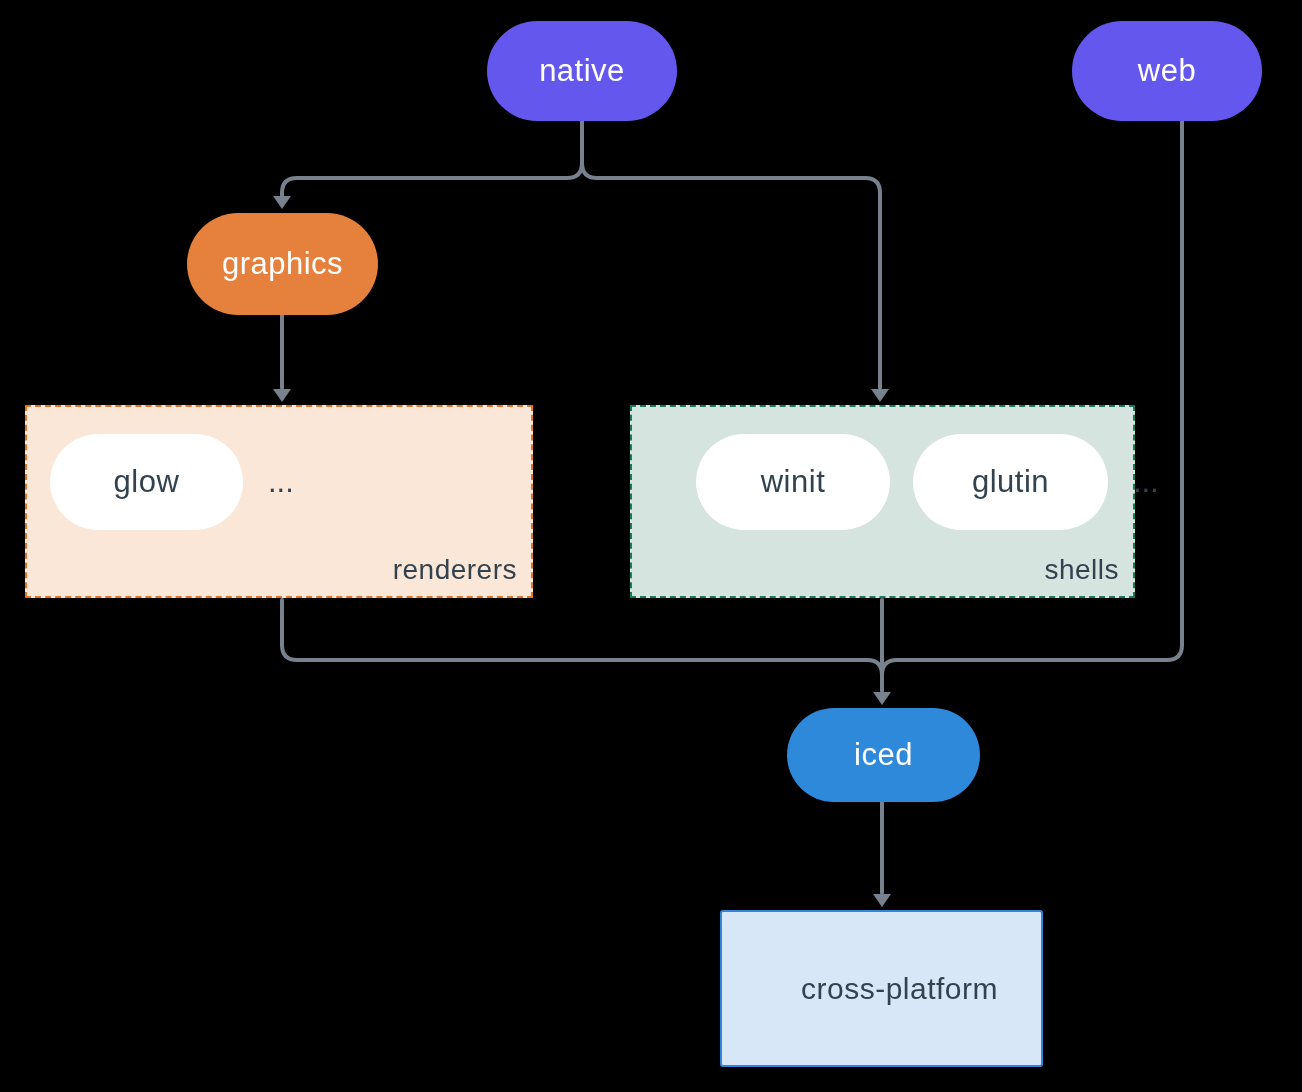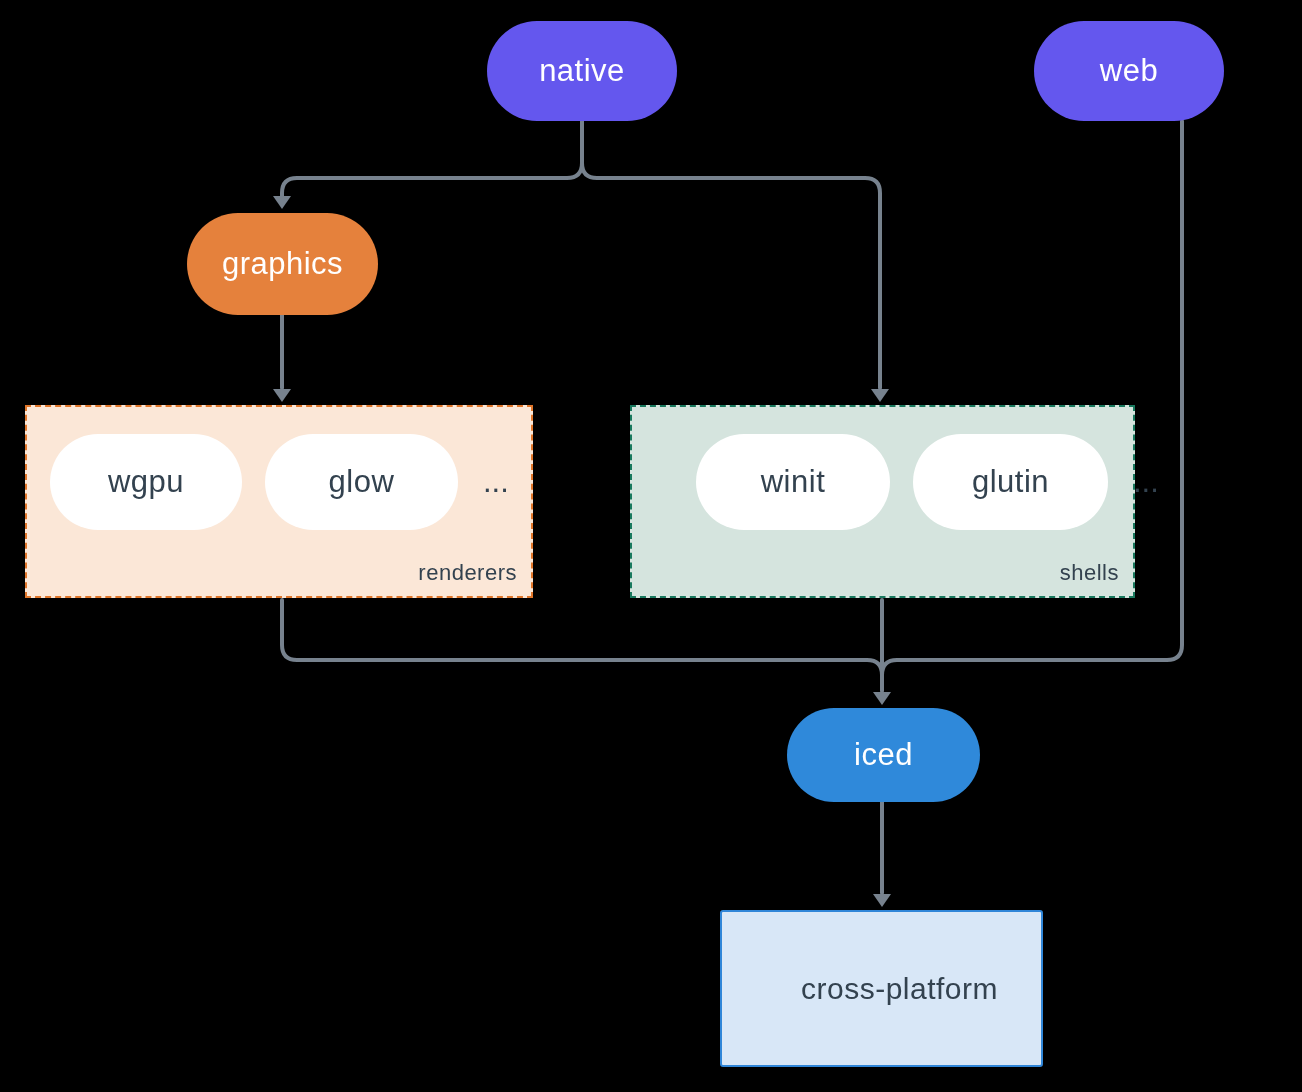--- a/index.html
+++ b/index.html
@@ -22,21 +22,21 @@
   .pill.iced{background:var(--blue);}
   .group{position:absolute;border:2px dashed;display:flex;align-items:flex-start;}
   .group.renderers{background:var(--renderers-fill);border-color:var(--renderers-border);}
   .group.shells{background:var(--shells-fill);border-color:var(--shells-border);}
   .group .row{display:flex;align-items:center;gap:23px;padding:27px 0 0 23px;}
   .white-pill{display:flex;align-items:center;justify-content:center;background:var(--pill-white);
     border-radius:48px;height:96px;color:var(--dark-text);font-size:31px;letter-spacing:.5px;}
   .white-pill.w192{width:192px;} .white-pill.w193{width:193px;}
   .white-pill.w194{width:194px;} .white-pill.w195{width:195px;}
   .more{color:var(--dark-text);font-size:31px;line-height:96px;padding-left:2px;}
-  .group-label{position:absolute;right:14px;bottom:10px;color:var(--dark-text);font-size:22px;letter-spacing:.5px;text-align:center;}
+  .group-label{position:absolute;right:14px;bottom:10px;color:var(--dark-text);font-size:28px;letter-spacing:.5px;text-align:center;}
   .app-box{position:absolute;left:720px;top:910px;width:323px;height:157px;border-radius:3px;
     background:var(--app-fill);border:2.5px solid var(--app-border);
     display:flex;flex-direction:column;align-items:center;justify-content:center;
     color:var(--dark-text);font-size:30px;line-height:47px;letter-spacing:.5px;padding-left:36px;}
 </style>
 </head>
 <body>
 
 <div class="canvas">
 
@@ -52,33 +52,30 @@
     <path class="edge" d="M882,600 L882,691"></path>
     <path class="arrow" d="M873,692 L891,692 L882,705 Z"></path>
     <path class="edge" d="M882,801 L882,893"></path>
     <path class="arrow" d="M873,894 L891,894 L882,907 Z"></path>
   </svg>
 
   <div class="pill native" style="left:487px;top:21px;width:190px;height:100px;">
     <span>native</span>
   </div>
 
-  <div class="pill web" style="left:1034px;top:21px;width:190px;height:100px;">
+  <div class="pill web" style="left:1072px;top:21px;width:190px;height:100px;">
     <span>web</span>
   </div>
 
   <div class="pill graphics" style="left:187px;top:213px;width:191px;height:102px;">
     <span>graphics</span>
   </div>
 
   <div class="group renderers" style="left:25px;top:405px;width:508px;height:193px;">
     <div class="row">
-      <div class="white-pill w192">
-        <span>wgpu</span>
-      </div>
       <div class="white-pill w193">
         <span>glow</span>
       </div>
       <span class="more">...</span>
     </div>
     <span class="group-label">renderers</span>
   </div>
 
   <div class="group shells" style="left:630px;top:405px;width:505px;height:193px;padding-left:41px;">
     <div class="row">

